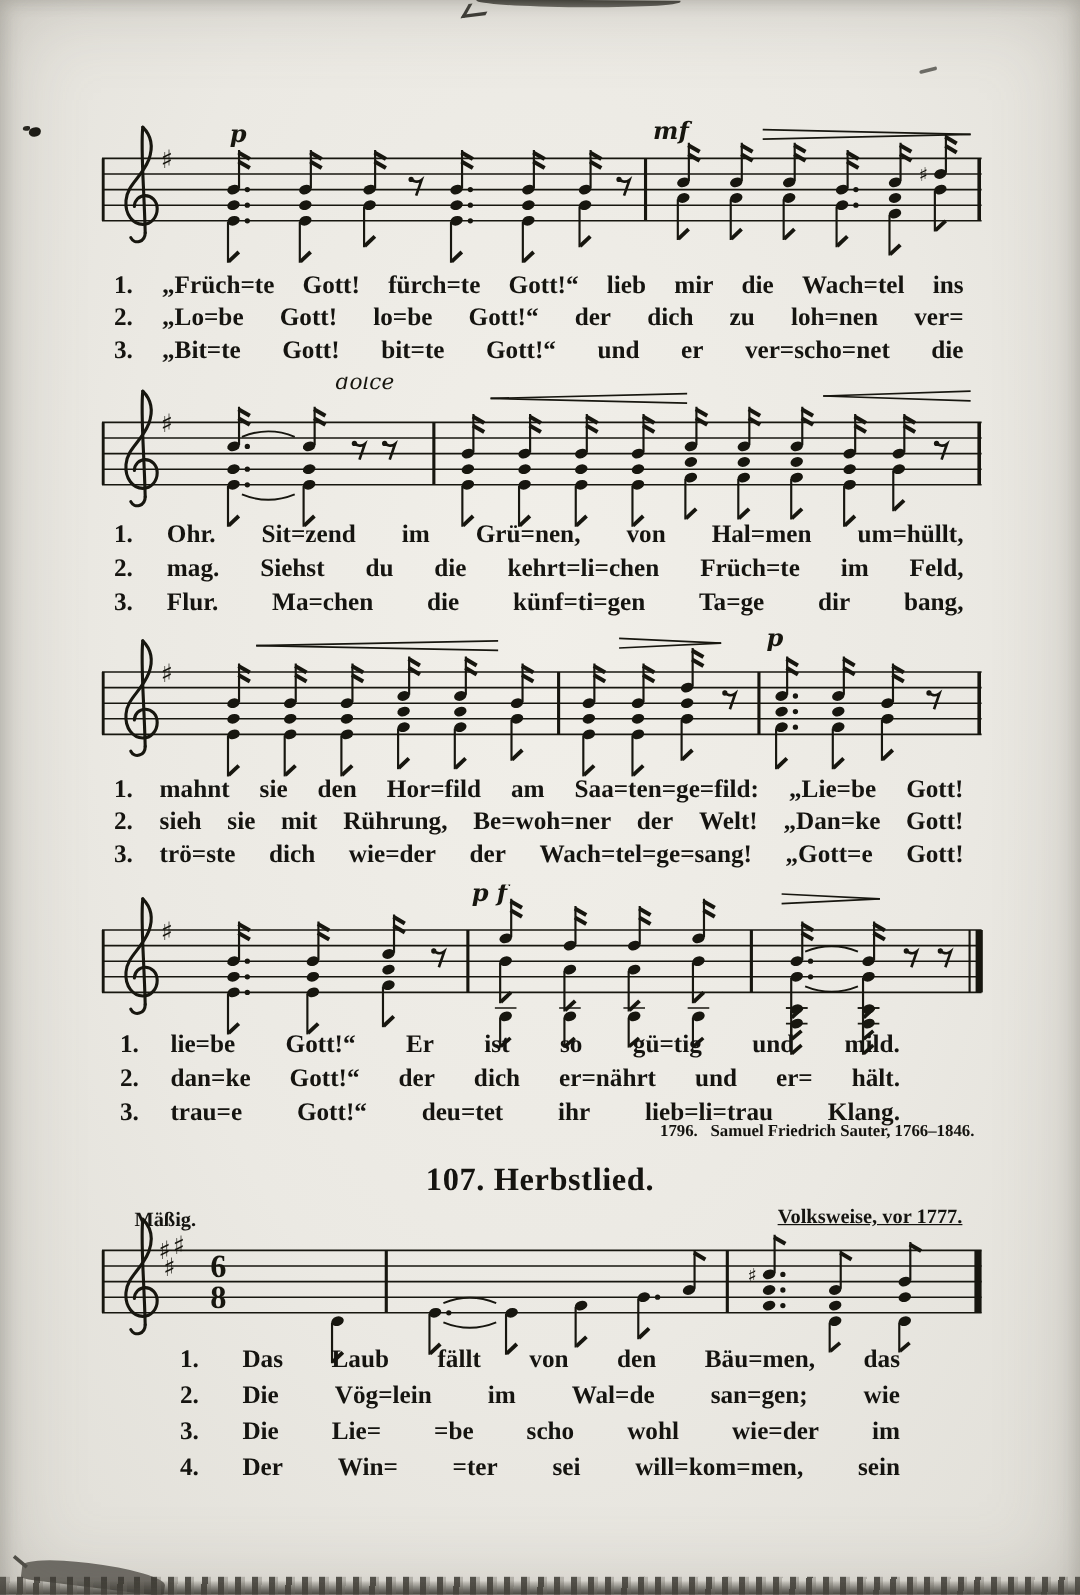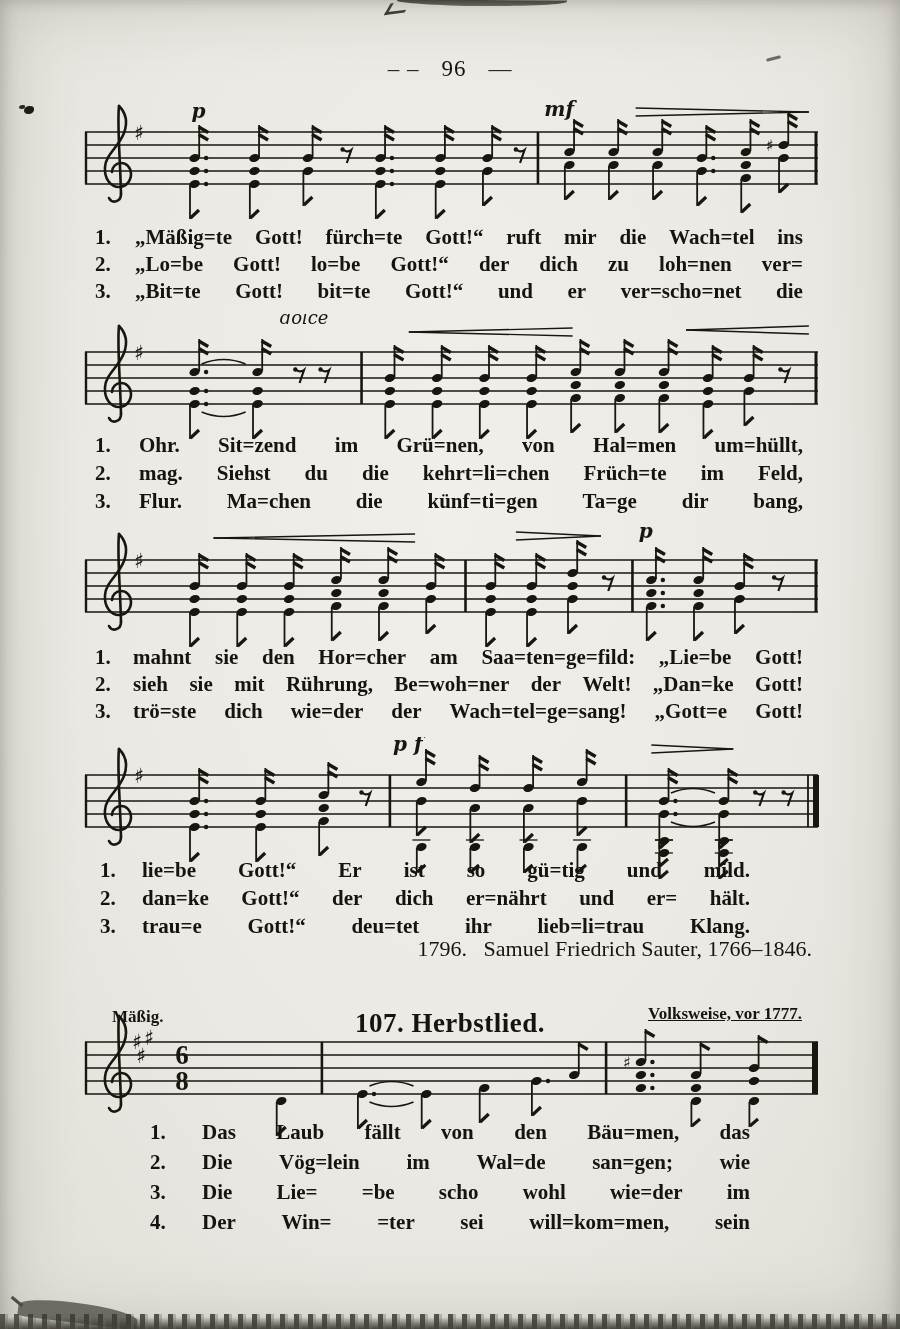--- a/index.html
+++ b/index.html
@@ -9,21 +9,21 @@
   .page{position:absolute;inset:0;}
   .vignette{position:absolute;inset:0;pointer-events:none;
        box-shadow:inset 0 0 70px rgba(115,110,100,.30), inset -5px 0 14px rgba(100,98,90,.18), inset 5px 0 14px rgba(100,98,90,.22);}
   .pagenum{position:absolute;top:56px;left:0;right:0;text-align:center;font-size:23px;letter-spacing:1px;}
   .pagenum .dash{margin:0 22px;color:#2a2925;}
   .music{position:absolute;left:82px;width:744px;height:168px;pointer-events:none;}
   .verse-block{position:absolute;font-weight:700;}
   .verse-line{display:flex;align-items:baseline;}
   .v-num{flex:none;}
   .v-words{flex:1;display:flex;justify-content:space-between;}
-  .attrib{position:absolute;font-size:22px;font-weight:400;white-space:pre;}
+  .attrib{position:absolute;font-size:14px;font-weight:700;white-space:pre;}
   .song-title{position:absolute;left:0;right:0;text-align:center;font-size:27px;font-weight:700;letter-spacing:.5px;}
   .tempo{position:absolute;font-size:17px;font-weight:700;}
   .source{position:absolute;font-size:17px;font-weight:700;text-decoration:underline;}
   
   .art{position:absolute;pointer-events:none;}
   .fold-top{left:397px;top:0;width:170px;height:6px;background:linear-gradient(180deg,#35342f,#6a6862);border-radius:0 0 60% 60%/0 0 100% 100%;transform:rotate(.4deg);}
   .fold-hook{left:388px;top:2px;width:16px;height:9px;border-left:3px solid #3a3934;border-bottom:3px solid #3a3934;transform:skewX(-35deg) rotate(-8deg);}
   .ink-dot{left:24px;top:106px;width:10px;height:8px;background:#181711;border-radius:60% 40% 55% 45%;box-shadow:-7px -3px 0 -2px #23221c;}
   .tick-tr{left:766px;top:57px;width:15px;height:3px;background:#6d6c66;transform:rotate(-14deg);border-radius:2px;}
   .torn-bottom{left:0;bottom:0;width:900px;height:15px;
@@ -31,23 +31,20 @@
         repeating-linear-gradient(91deg, rgba(55,53,47,.85) 0 5px, rgba(110,107,99,.35) 5px 8px, rgba(0,0,0,0) 8px 14px),
         linear-gradient(0deg, rgba(40,39,34,.9), rgba(40,39,34,0) 80%);}
   .torn-bump{left:18px;bottom:6px;width:120px;height:20px;background:#504e47;border-radius:50% 60% 10% 10%;transform:rotate(7deg);opacity:.8;}
   .tick-bl{left:10px;bottom:26px;width:14px;height:3px;background:#4a4943;transform:rotate(40deg);}
 </style>
 </head>
 <body>
 
 <div class="page">
 
-  <div class="pagenum">
-    <span class="dash">– –</span><span>96</span><span class="dash">—</span>
-  </div>
 
   <div class="music" style="top:94px"><svg width="744" height="168" viewBox="0 0 744 168">
         <line x1="3" y1="38" x2="736" y2="38" stroke="#17160f" stroke-width="1.3"></line>
         <line x1="3" y1="51" x2="736" y2="51" stroke="#17160f" stroke-width="1.3"></line>
         <line x1="3" y1="64" x2="736" y2="64" stroke="#17160f" stroke-width="1.3"></line>
         <line x1="3" y1="77" x2="736" y2="77" stroke="#17160f" stroke-width="1.3"></line>
         <line x1="3" y1="90" x2="736" y2="90" stroke="#17160f" stroke-width="1.3"></line>
         <line x1="4" y1="38" x2="4" y2="90" stroke="#17160f" stroke-width="2.4"></line>
         <g transform="translate(10,0)" fill="none" stroke="#17160f" stroke-width="2.6" stroke-linecap="round">
           <path d="M27 12 C34 19 36 28 32 39 C26 54 14 60 13 73 C12 85 19 93 27 93 C34 93 39 87 39 80 C39 73 34 69 29 69 C24 69 20 73 20 78"></path>
@@ -161,25 +158,25 @@
         <line x1="706.25" y1="50" x2="706.25" y2="18" stroke="#17160f" stroke-width="1.8"></line>
         <line x1="705.75" y1="20" x2="715.25" y2="25.5" stroke="#17160f" stroke-width="3.4"></line>
         <line x1="705.75" y1="27.5" x2="715.25" y2="33" stroke="#17160f" stroke-width="3.4"></line>
         <line x1="697.05" y1="65" x2="697.05" y2="99" stroke="#17160f" stroke-width="1.8"></line>
         <line x1="697.55" y1="98" x2="706.05" y2="90" stroke="#17160f" stroke-width="3.2"></line>
       </svg></div>
   <div class="verse-block" style="top:225px;left:95px;width:708px;font-size:21px;">
       <div class="verse-line" style="height: 27px;">
         <span class="v-num" style="width: 40px;">1.</span>
         <span class="v-words">
-          <span class="v-word">„Mäßig=te</span>
+          <span class="v-word">„Früch=te</span>
           <span class="v-word">Gott!</span>
           <span class="v-word">fürch=te</span>
           <span class="v-word">Gott!“</span>
-          <span class="v-word">ruft</span>
+          <span class="v-word">lieb</span>
           <span class="v-word">mir</span>
           <span class="v-word">die</span>
           <span class="v-word">Wach=tel</span>
           <span class="v-word">ins</span>
         </span>
       </div>
       <div class="verse-line" style="height: 27px;">
         <span class="v-num" style="width: 40px;">2.</span>
         <span class="v-words">
           <span class="v-word">„Lo=be</span>
@@ -490,21 +487,21 @@
         <path d="M691.35 54 C693.35 57.5 697.85 58.5 700.85 56 L696.35 69" stroke="#17160f" stroke-width="2.2" fill="none"></path>
         <circle cx="692.15" cy="55.5" r="2.2" fill="#17160f"></circle>
       </svg></div>
   <div class="verse-block" style="top:645px;left:95px;width:708px;font-size:21px;">
       <div class="verse-line" style="height: 27px;">
         <span class="v-num" style="width: 38px;">1.</span>
         <span class="v-words">
           <span class="v-word">mahnt</span>
           <span class="v-word">sie</span>
           <span class="v-word">den</span>
-          <span class="v-word">Hor=cher</span>
+          <span class="v-word">Hor=fild</span>
           <span class="v-word">am</span>
           <span class="v-word">Saa=ten=ge=fild:</span>
           <span class="v-word">„Lie=be</span>
           <span class="v-word">Gott!</span>
         </span>
       </div>
       <div class="verse-line" style="height: 27px;">
         <span class="v-num" style="width: 38px;">2.</span>
         <span class="v-words">
           <span class="v-word">sieh</span>
@@ -701,21 +698,21 @@
           <span class="v-word">deu=tet</span>
           <span class="v-word">ihr</span>
           <span class="v-word">lieb=li=trau</span>
           <span class="v-word">Klang.</span>
         </span>
       </div>
     </div>
 
   <div class="attrib" style="top:936px;right:88px;">1796.   Samuel Friedrich Sauter, 1766–1846.</div>
 
-  <div class="song-title" style="top:1008px;">107. Herbstlied.</div>
+  <div class="song-title" style="top:968px;">107. Herbstlied.</div>
   <div class="tempo" style="top:1007px;left:112px;">Mäßig.</div>
   <div class="source" style="top:1004px;right:98px;">Volksweise, vor 1777.</div>
 
   <div class="music" style="top:1004px"><svg width="744" height="168" viewBox="0 0 744 168">
         <line x1="3" y1="38" x2="736" y2="38" stroke="#17160f" stroke-width="1.3"></line>
         <line x1="3" y1="51" x2="736" y2="51" stroke="#17160f" stroke-width="1.3"></line>
         <line x1="3" y1="64" x2="736" y2="64" stroke="#17160f" stroke-width="1.3"></line>
         <line x1="3" y1="77" x2="736" y2="77" stroke="#17160f" stroke-width="1.3"></line>
         <line x1="3" y1="90" x2="736" y2="90" stroke="#17160f" stroke-width="1.3"></line>
         <line x1="4" y1="38" x2="4" y2="90" stroke="#17160f" stroke-width="2.4"></line>

